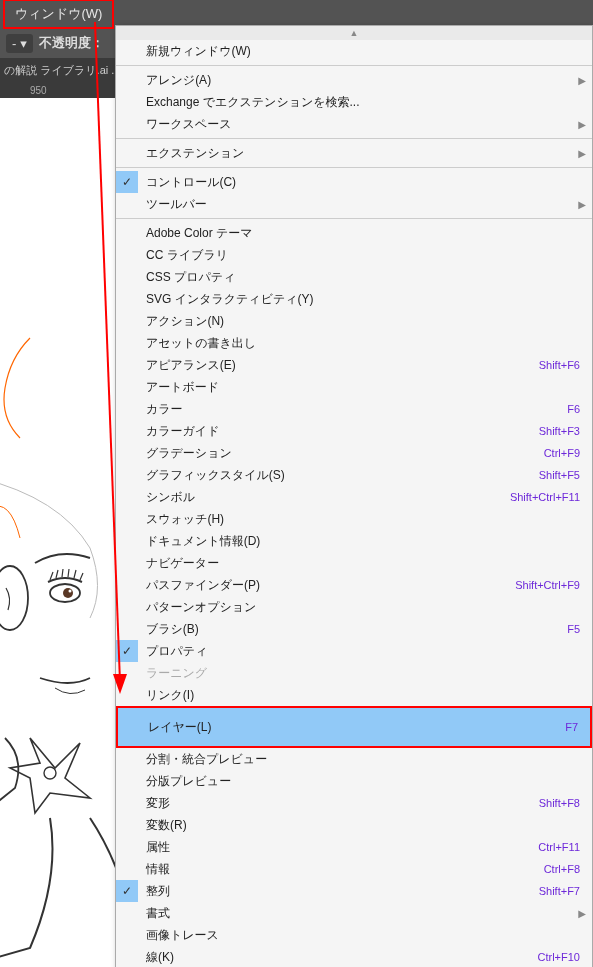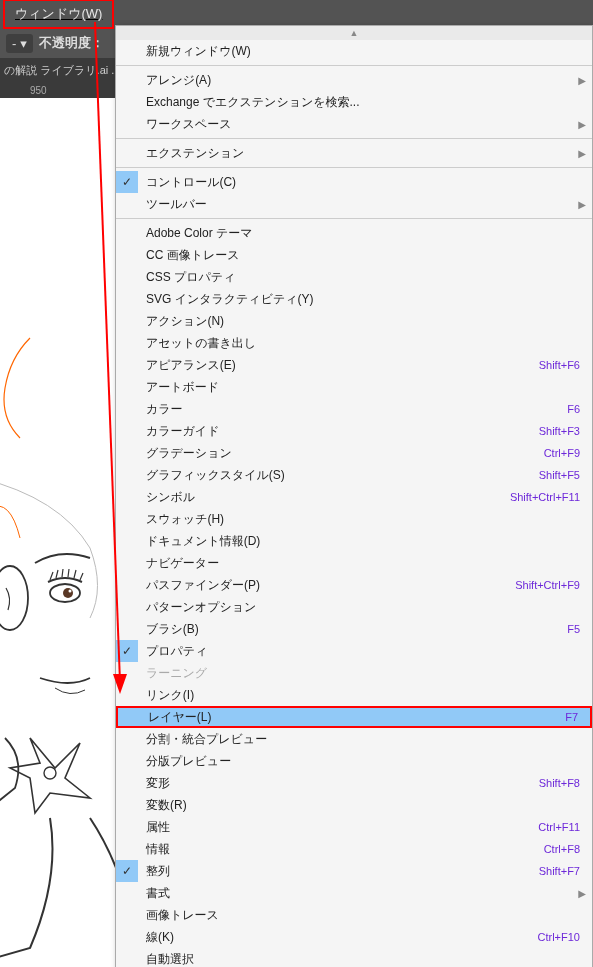--- a/index.html
+++ b/index.html
@@ -1,32 +1,32 @@
 <!DOCTYPE html>
 <html><head>
 <meta charset="utf-8">
 <style>
 * { margin: 0; padding: 0; box-sizing: border-box; }
 body { font-family: "Yu Gothic UI", "Meiryo", sans-serif; font-size: 12px; width: 593px; height: 967px; overflow: hidden; position: relative; background: #fff; }
 
-.topbar { background: #535353; height: 28px; display: flex; align-items: center; position: relative; text-decoration: underline; }
+.topbar { background: #535353; height: 28px; display: flex; align-items: center; position: relative; }
 .menu-tab { background: #535353; color: #e6e6e6; padding: 4px 10px; border: 2px solid #ff0000; font-size: 13px; cursor: pointer; }
 .toolbar2 { background: #535353; height: 30px; display: flex; align-items: center; padding: 0 6px; gap: 6px; }
 .dropdown-dark { background: #3f3f3f; color: #ddd; padding: 2px 6px; border-radius: 3px; display: flex; align-items: center; gap: 4px; font-size: 13px; }
 .opacity-label { color: #ddd; font-size: 13px; font-weight: bold; }
 .filebar { background: #3a3a3a; height: 24px; display: flex; align-items: center; color: #ccc; font-size: 11px; padding-left: 4px; }
 .ruler { background: #3a3a3a; height: 16px; color: #aaa; font-size: 10px; display: flex; align-items: center; padding-left: 30px; gap: 28px; }
 .canvas-area { background: #fff; position: absolute; top: 98px; left: 0; width: 115px; bottom: 0; overflow: hidden; }
 .sketch { position: absolute; top: 0; left: 0; }
 
 .dropdown-menu { position: absolute; left: 115px; top: 25px; width: 478px; background: #f5f5f5; border: 1px solid #aaa; box-shadow: 2px 2px 6px rgba(0,0,0,.3); z-index: 10; }
 .scroll-arrow { height: 14px; background: #eaeaea; text-align: center; color: #888; font-size: 9px; line-height: 14px; }
 .menu-item { display: flex; align-items: center; height: 22px; padding: 0 12px 0 30px; position: relative; cursor: pointer; color: #222; }
 .menu-item.disabled { color: #aaa; cursor: default; }
-.menu-item.highlight { background: #91c9f7; border: 2px solid #ff0000; height: 22px; }
+.menu-item.highlight { background: #91c9f7; border: 2px solid #ff0000; height: 42px; }
 .menu-item .check { position: absolute; left: 0; top: 0; width: 22px; height: 22px; background: #91c9f7; display: flex; align-items: center; justify-content: center; color: #333; font-size: 12px; }
 .menu-item .label { flex: 1; white-space: nowrap; }
 .menu-item .shortcut { color: #6d28d9; font-size: 11px; margin-left: auto; }
 .menu-item .submenu-arrow { position: absolute; right: 6px; color: #888; font-size: 10px; }
 .separator { height: 1px; background: #ccc; margin: 3px 0; }
 
 .red-arrow { position: absolute; z-index: 50; pointer-events: none; }
 </style>
 </head>
 <body>
@@ -105,21 +105,21 @@
       </div>
       <div class="menu-item">
         <span class="label">ツールバー</span>
         <span class="submenu-arrow">▶</span>
       </div>
       <div class="separator"></div>
       <div class="menu-item">
         <span class="label">Adobe Color テーマ</span>
       </div>
       <div class="menu-item">
-        <span class="label">CC 画像トレース</span>
+        <span class="label">CC ライブラリ</span>
       </div>
       <div class="menu-item">
         <span class="label">CSS プロパティ</span>
       </div>
       <div class="menu-item">
         <span class="label">SVG インタラクティビティ(Y)</span>
       </div>
       <div class="menu-item">
         <span class="label">アクション(N)</span>
       </div>

